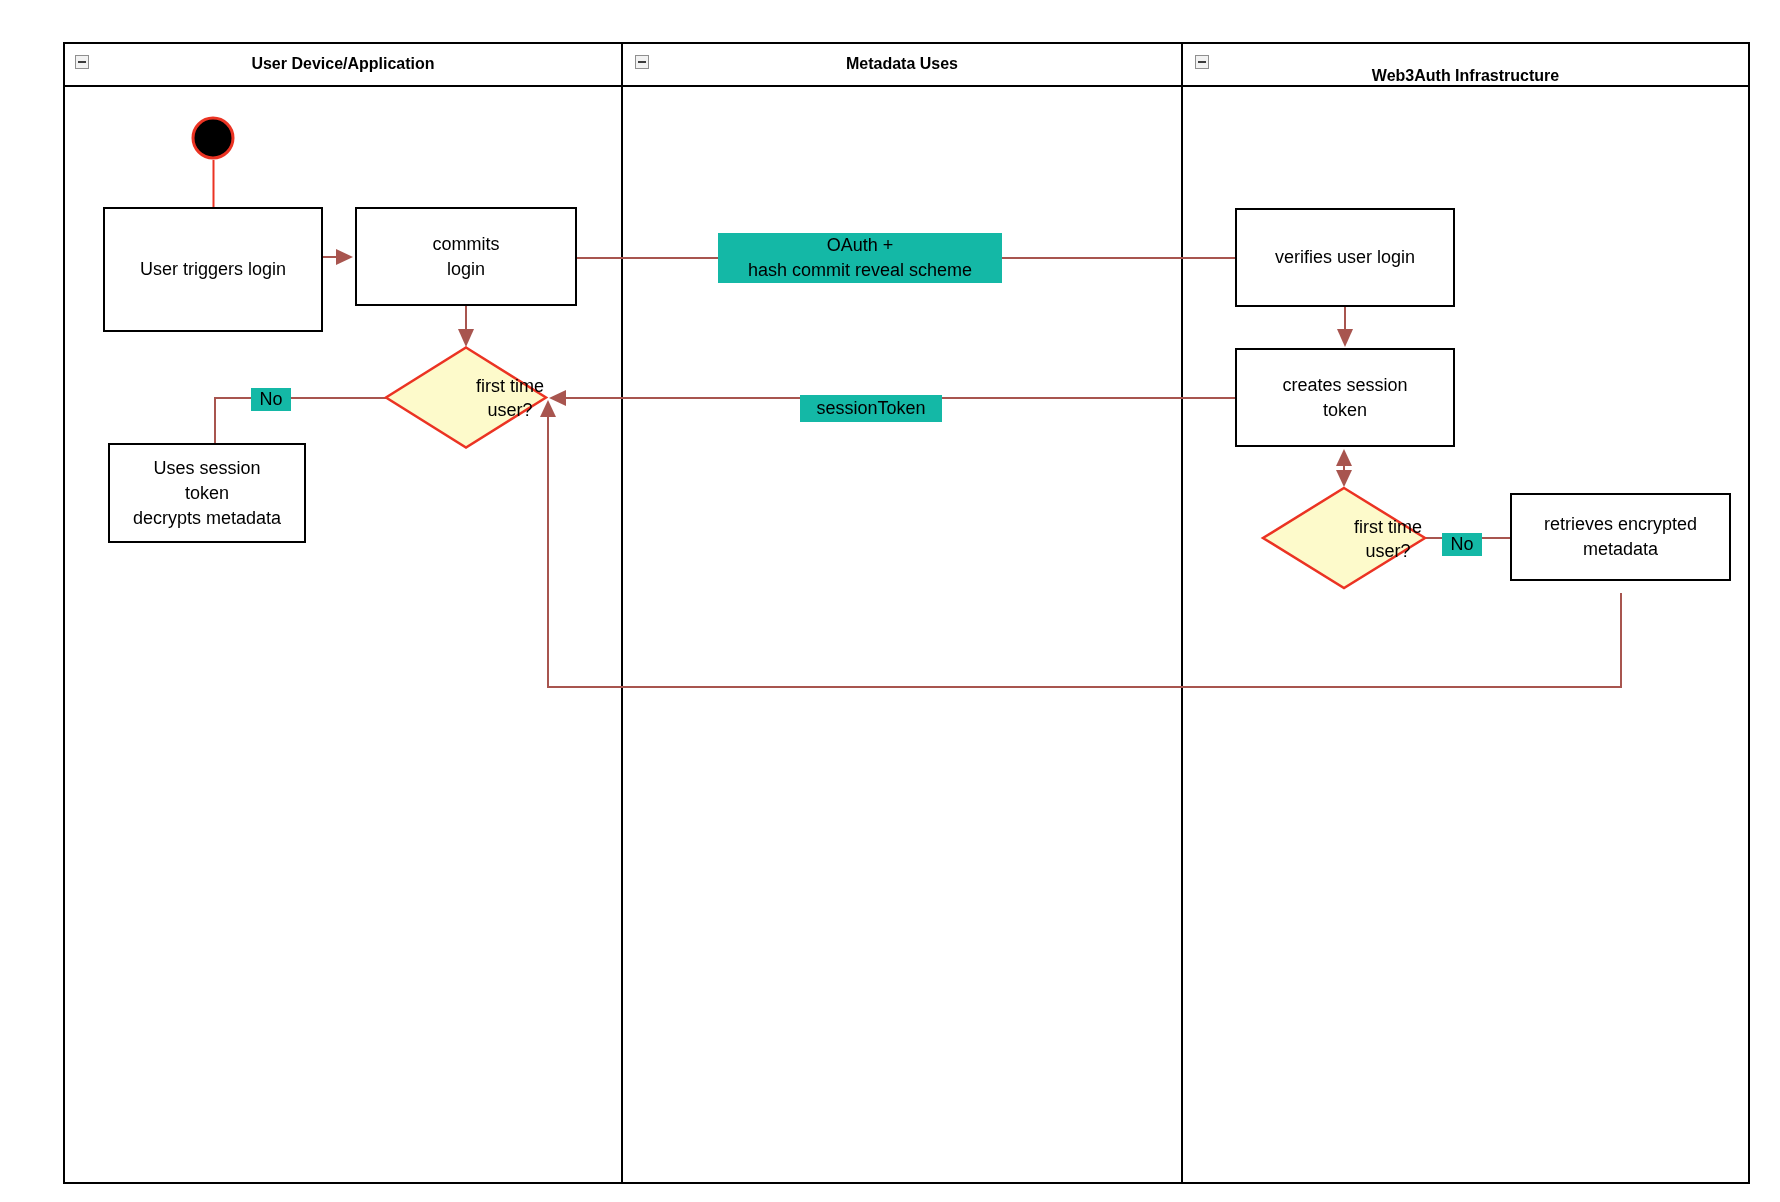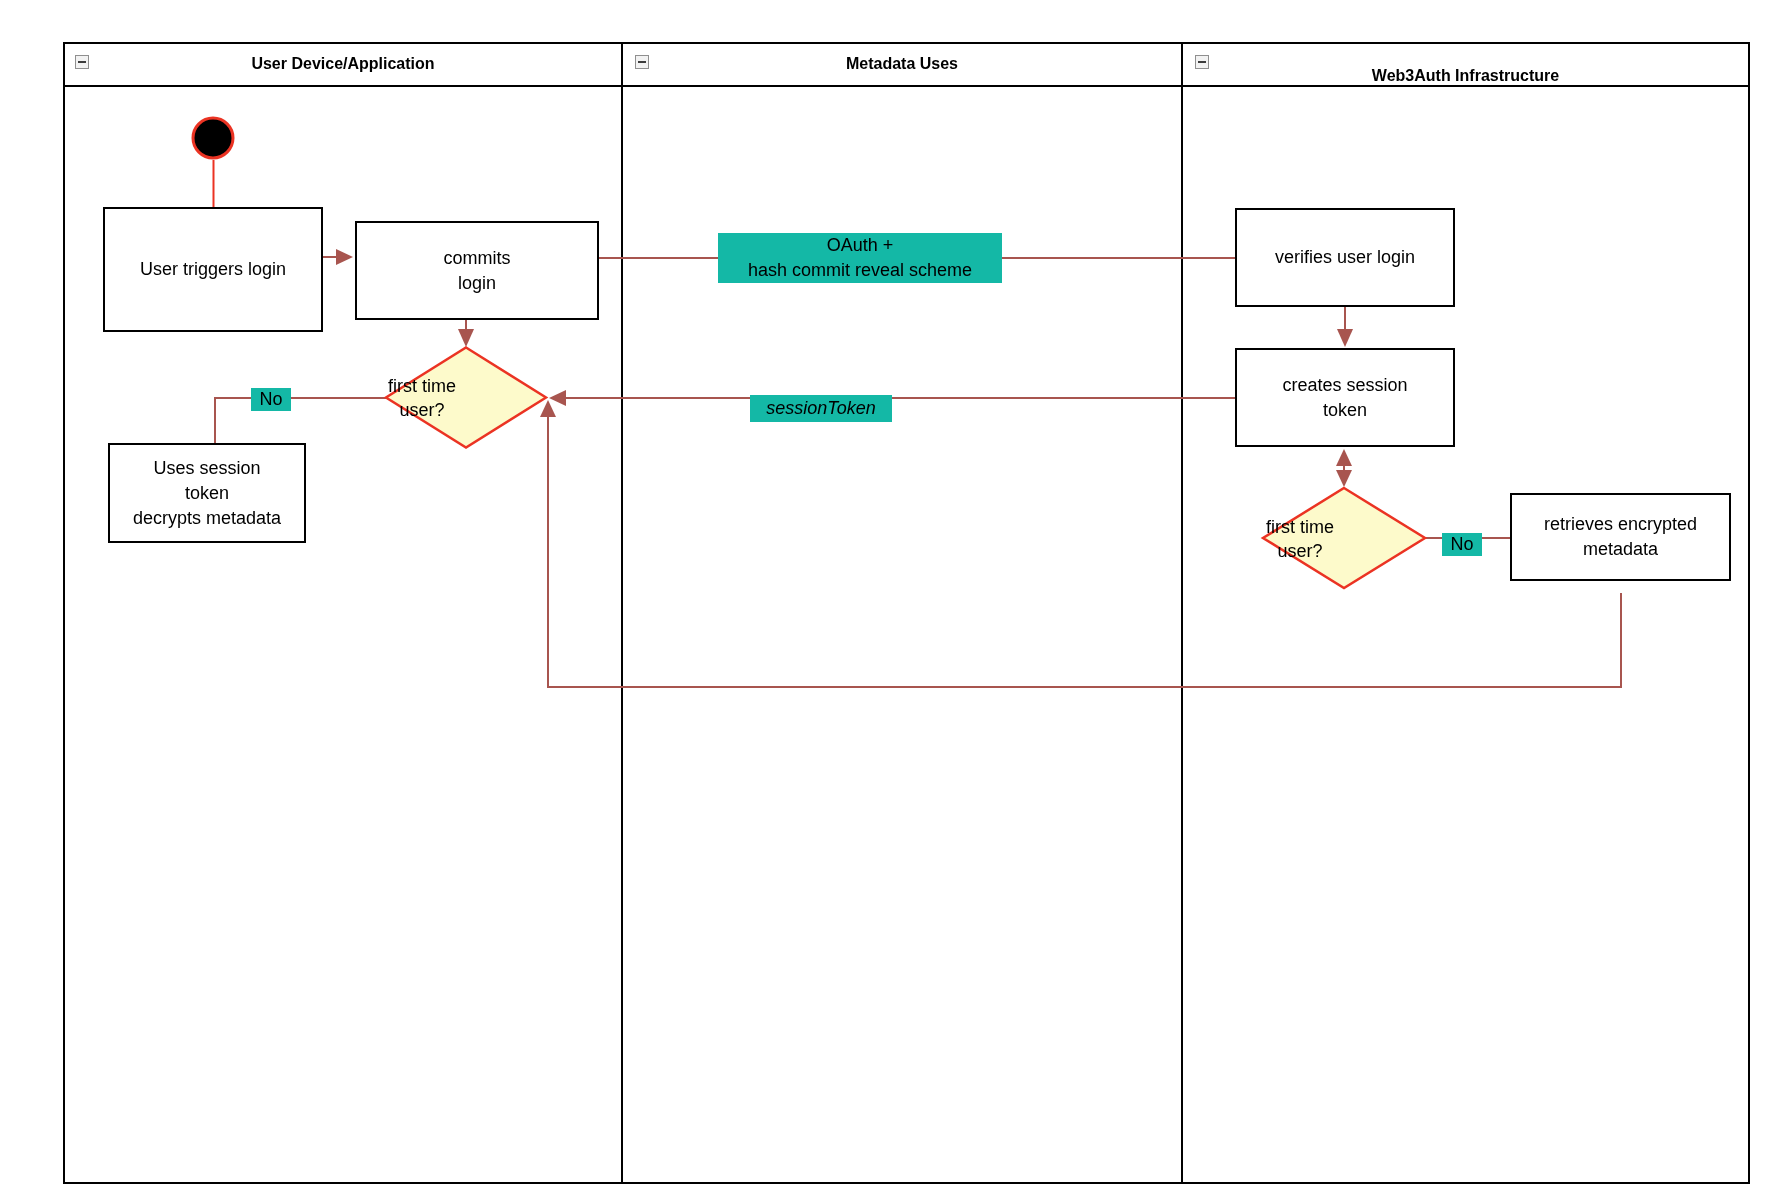--- a/index.html
+++ b/index.html
@@ -25,37 +25,37 @@
   .collapse-1{left:75px;} .collapse-2{left:635px;} .collapse-3{left:1195px;}
 
   
   svg.wires{position:absolute;left:0;top:0;z-index:2;}
 
   
   .node{position:absolute;background:#fff;border:2px solid #000;box-sizing:border-box;
         display:flex;align-items:center;justify-content:center;text-align:center;
         font-size:18px;line-height:25px;white-space:pre-line;z-index:3;}
   .n-a{left:103px;top:207px;width:220px;height:125px;}
-  .n-b{left:355px;top:207px;width:244px;height:99px;margin-top:14px;}
+  .n-b{left:355px;top:207px;width:222px;height:99px;}
   .n-c{left:108px;top:443px;width:198px;height:100px;}
   .n-d{left:1235px;top:208px;width:220px;height:99px;}
   .n-e{left:1235px;top:348px;width:220px;height:99px;}
   .n-f{left:1510px;top:493px;width:221px;height:88px;}
 
   
-  .diamond-text{position:absolute;display:flex;align-items:center;justify-content:flex-start;
+  .diamond-text{position:absolute;display:flex;align-items:center;justify-content:flex-end;
                 text-align:center;font-size:18px;line-height:24px;white-space:pre-line;z-index:3;}
   .dt-1{left:388px;top:371px;width:156px;height:53px;}
   .dt-2{left:1266px;top:512px;width:156px;height:53px;}
 
   
   .edge-label{position:absolute;background:#14b8a6;display:flex;align-items:center;justify-content:center;
               text-align:center;font-size:18px;line-height:25px;white-space:pre-line;z-index:3;}
   .el-oauth{left:718px;top:233px;width:284px;height:50px;}
-  .el-session{left:750px;top:395px;width:142px;height:27px;font-style:italic;}
+  .el-session{left:800px;top:395px;width:142px;height:27px;}
   .el-no1{left:251px;top:388px;width:40px;height:23px;}
   .el-no2{left:1442px;top:533px;width:40px;height:23px;}
 </style>
 </head>
 <body>
 
 <div class="canvas">
 
   <div class="pool"></div>
   <div class="lane-divider divider-1"></div>

